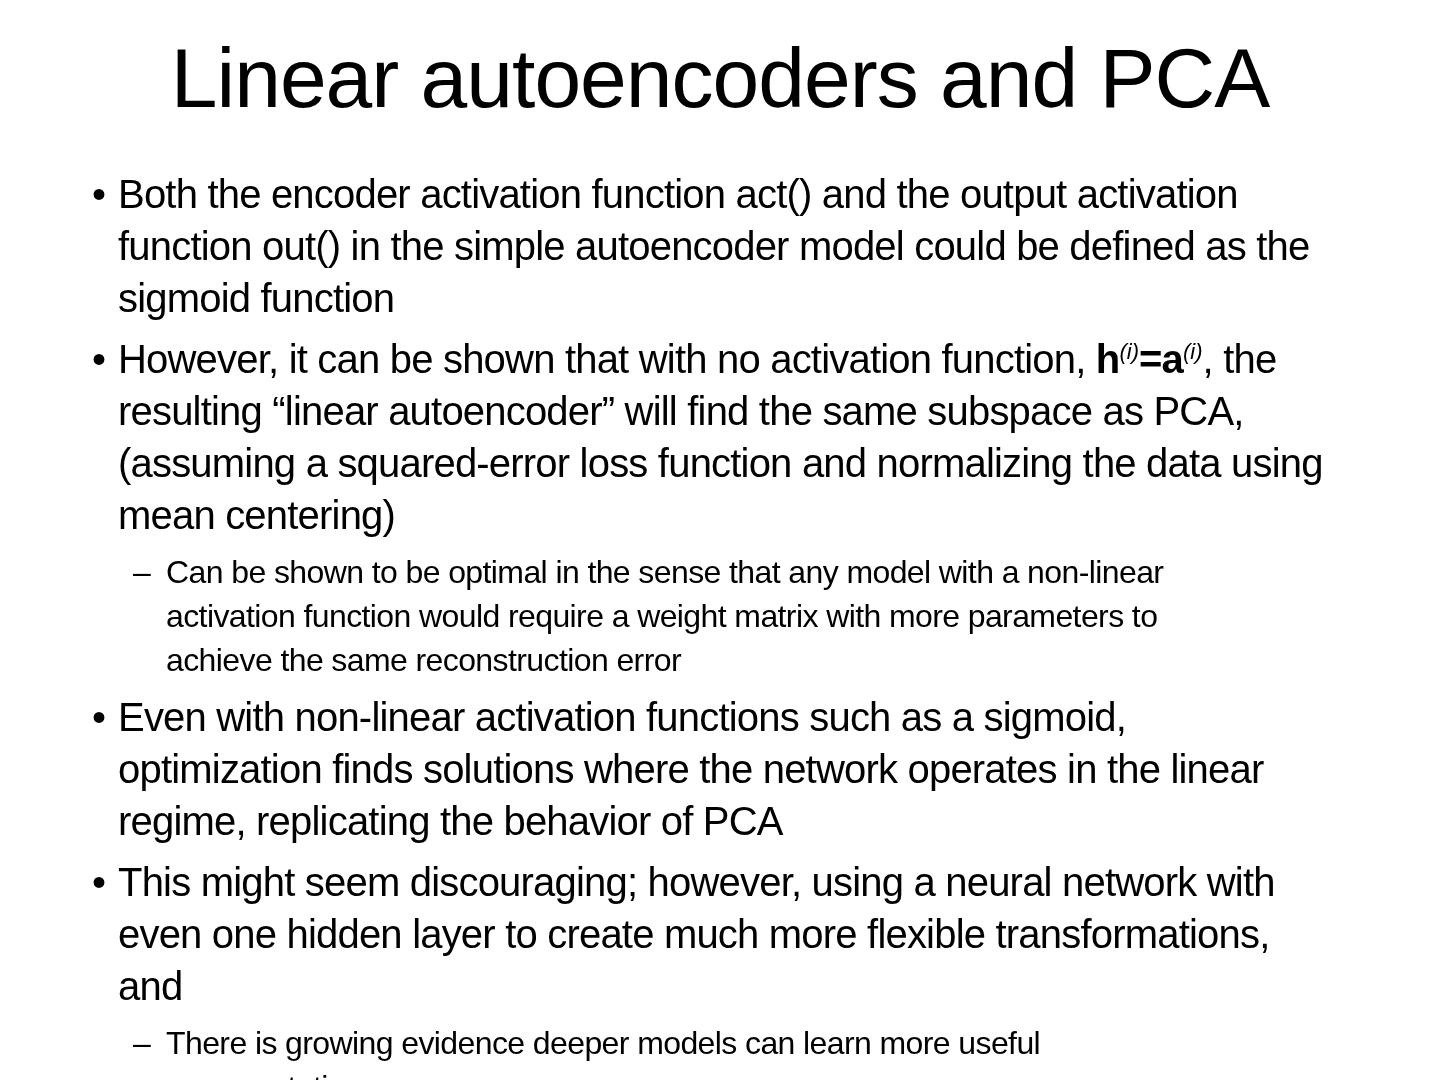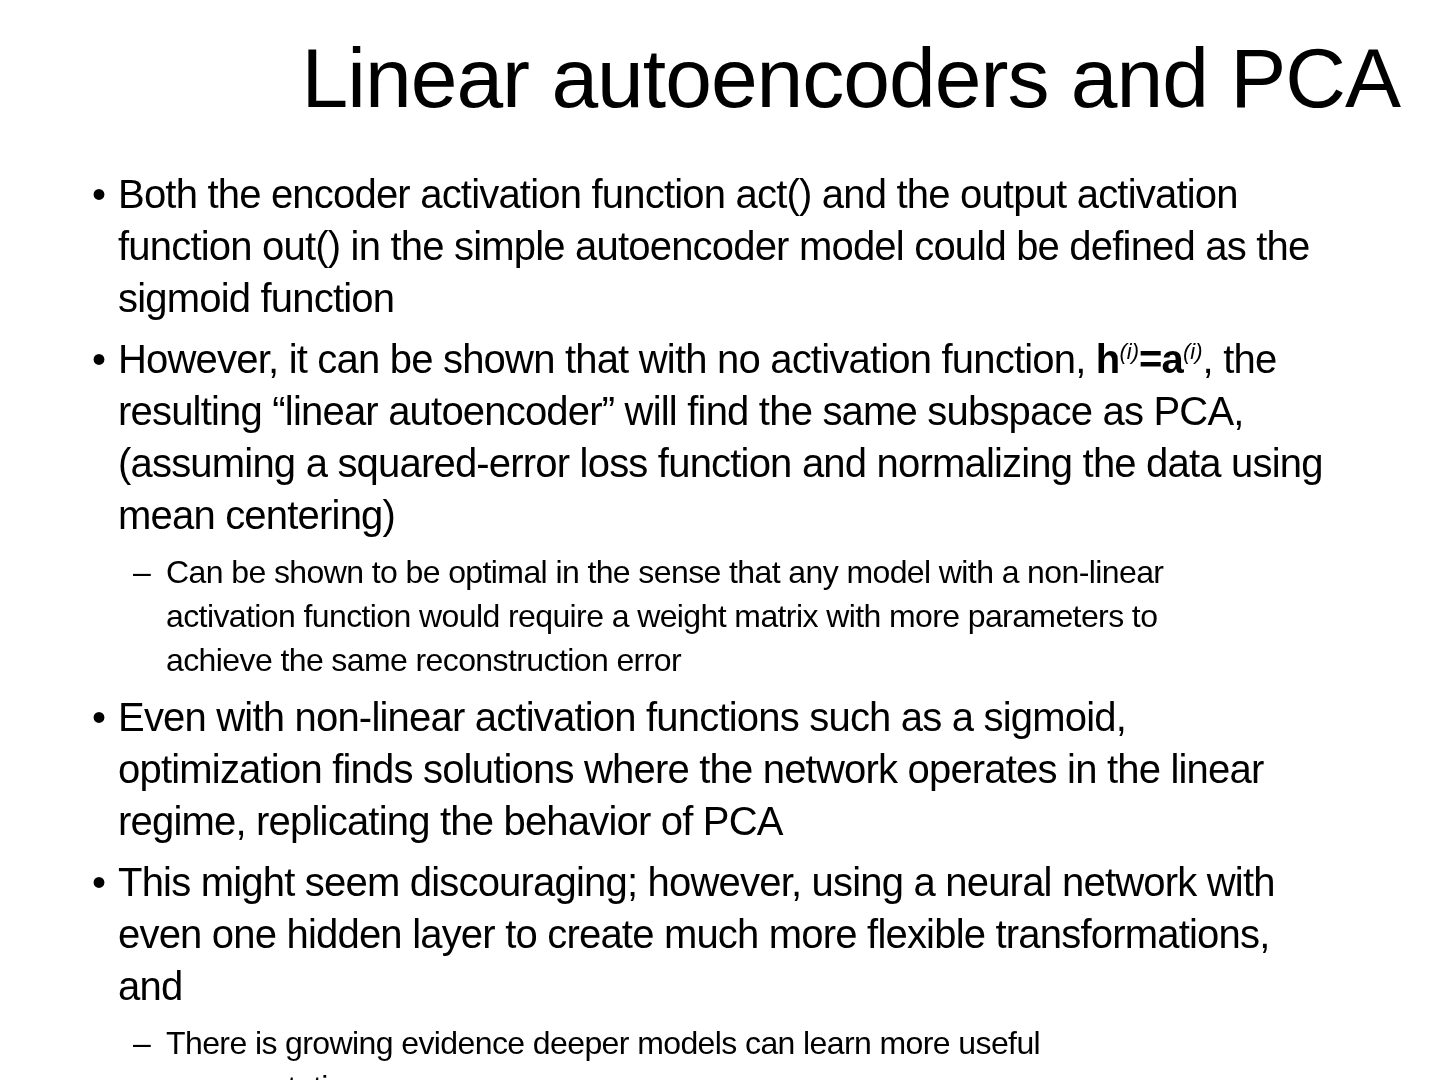--- a/index.html
+++ b/index.html
@@ -14,21 +14,21 @@
     overflow: hidden;
     background: #ffffff;
     color: #000000;
     font-family: "Liberation Sans", "DejaVu Sans", sans-serif;
   }
   .title {
     margin: 32px 40px 0;
     font-size: 84px;
     line-height: 92px;
     font-weight: 400;
-    text-align: right;
+    text-align: center;
     letter-spacing: -1px;
     white-space: nowrap;
   }
   .body {
     margin: 44px 0 0 92px;
   }
   .para {
     position: relative;
     margin: 0 0 9px 0;
   }

